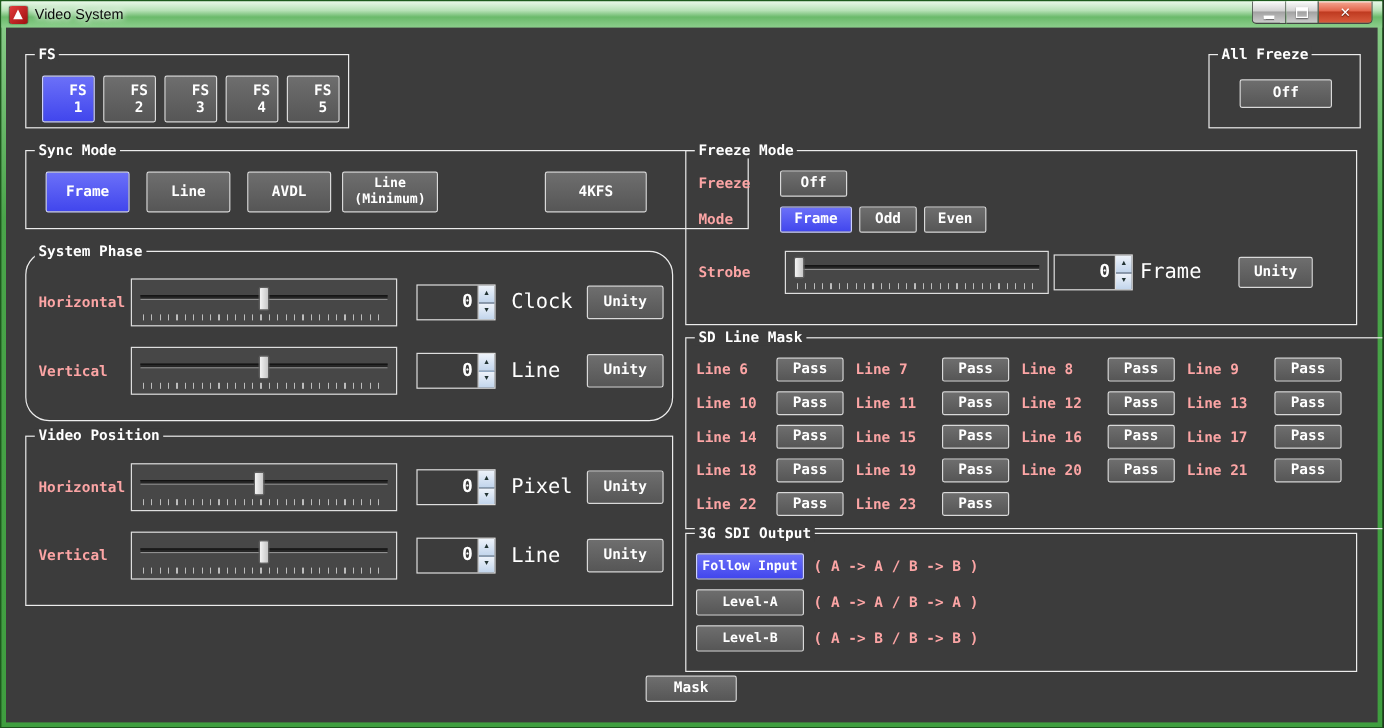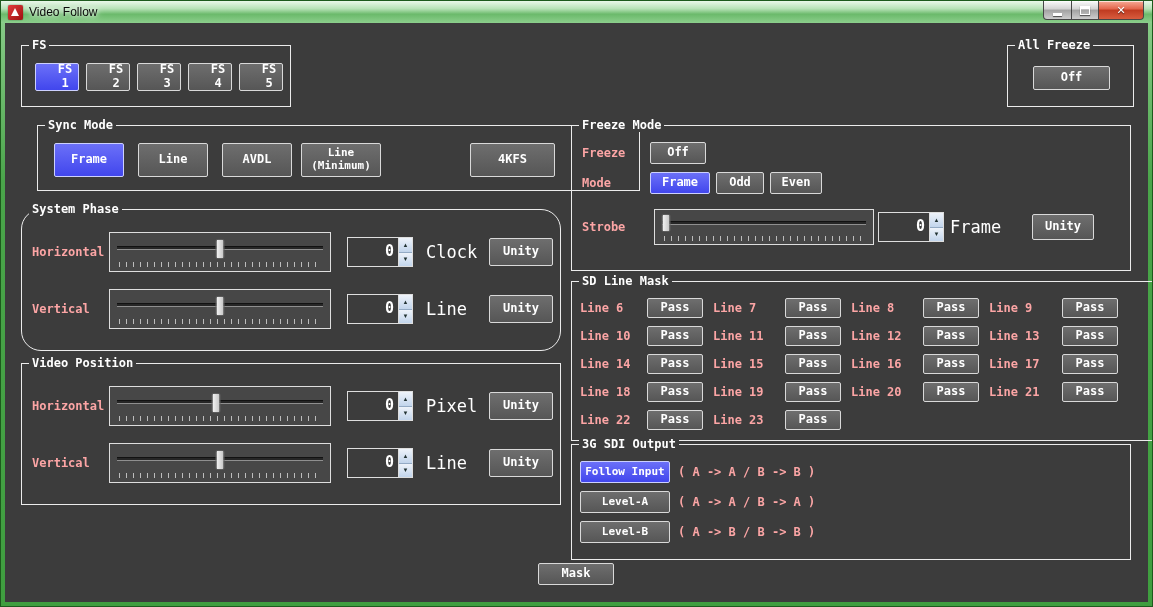--- a/index.html
+++ b/index.html
@@ -79,29 +79,29 @@
     cursor:pointer; padding:0; }
   .spin-btn + .spin-btn { border-top:1px solid #93aac4; }
   .spin-up::before { content:"▲"; }
   .spin-down::before { content:"▼"; }
 
   .unit { position:absolute; color:#fff; font-size:17px; display:flex; align-items:center;
     white-space:nowrap; }
 
   
   .g-fs { left:16px; top:22px; width:270px; height:62px; }
-  .fsb { top:17px; width:44px; height:28px;padding-left:16px; }
+  .fsb { top:17px; width:44px; height:39px;padding-left:16px; }
   .fs1{left:13px}.fs2{left:64px}.fs3{left:115px}.fs4{left:166px}.fs5{left:217px}
 
   
   .g-af { left:1002px; top:22px; width:127px; height:62px; }
   .af-off { left:25px; top:20px; width:77px; height:24px; }
 
   
-  .g-sm { left:32px; top:102px; width:603px; height:66px; }
+  .g-sm { left:16px; top:102px; width:603px; height:66px; }
   .sm { top:17px; height:34px; }
   .sm-frame{left:16px;width:70px}
   .sm-line{left:100px;width:70px}
   .sm-avdl{left:184px;width:70px}
   .sm-lm{left:263px;width:80px;font-size:11px}
   .sm-4k{left:432px;width:85px}
 
   
   .g-sp { left:16px; top:186px; width:540px; height:142px;border-radius:20px; }
   .g-vp { left:16px; top:340px; width:540px; height:142px; }
@@ -144,21 +144,21 @@
   
   .close-btn { left:533px; top:540px; width:76px; height:22px; }
 </style>
 </head>
 <body>
 
 <div class="window">
 
   <div class="titlebar">
     <div class="app-icon"></div>
-    <span class="title">Video Follow</span>
+    <span class="title">Video System</span>
     <div class="win-controls">
       <div class="winbtn min">
           <span class="glyph-min"></span>
         </div>
       <div class="winbtn max">
           <span class="glyph-max"></span>
         </div>
       <div class="winbtn close">
           <span class="glyph-close">✕</span>
         </div>

